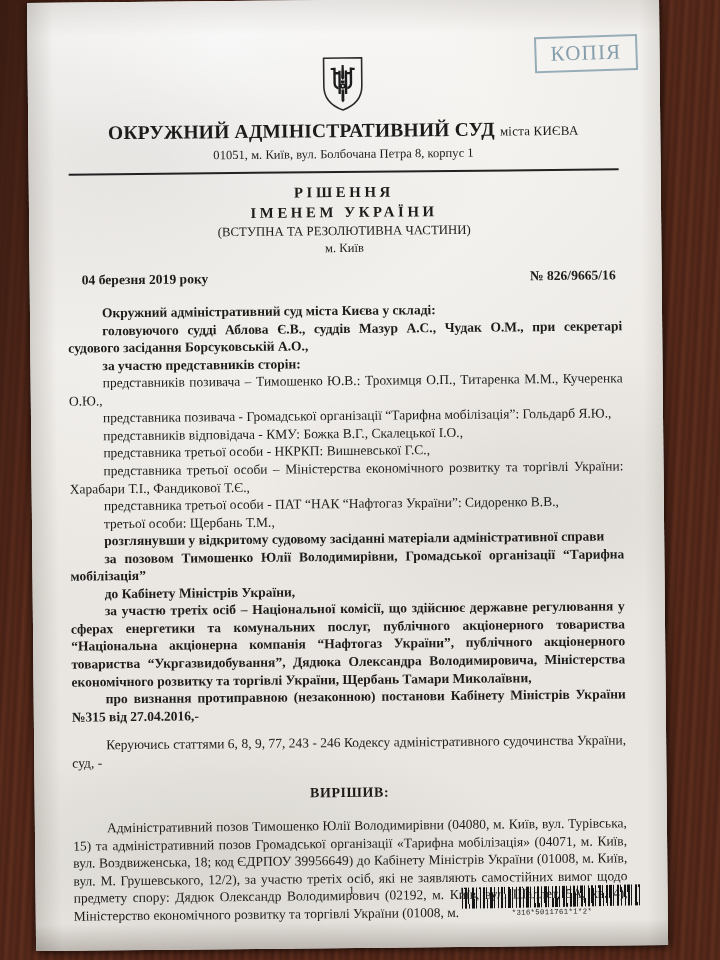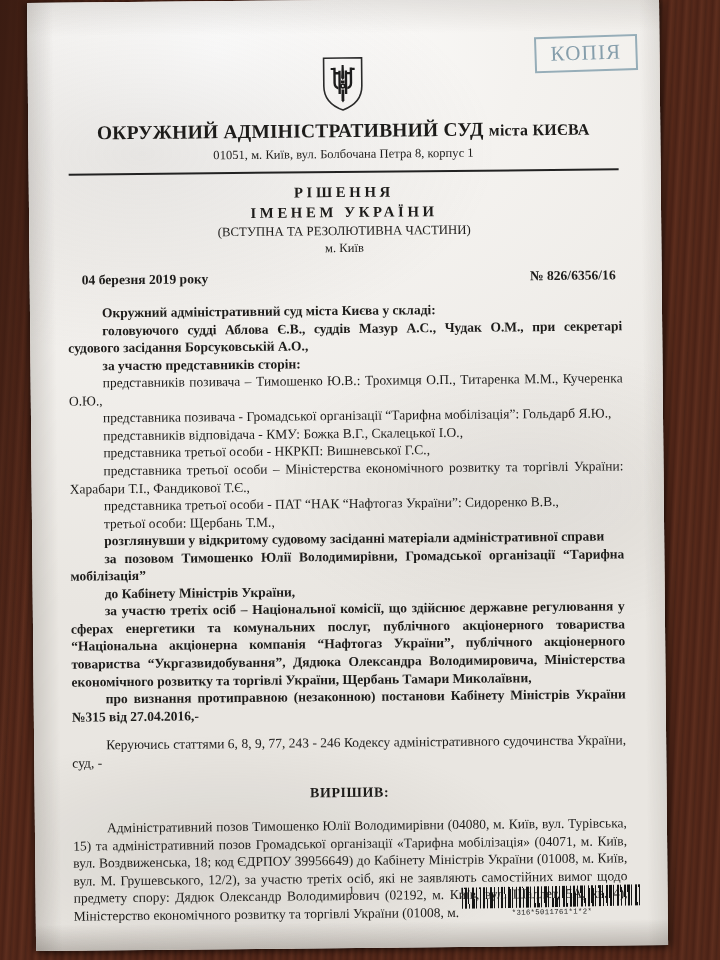--- a/index.html
+++ b/index.html
@@ -98,22 +98,22 @@
   
   .court-name {
     text-align: center;
     font-weight: bold;
     font-size: 19.5px;
     letter-spacing: .2px;
     margin-top: 8px;
     white-space: nowrap;
   }
   .court-name .small {
-    font-size: 16px;
-    font-weight: bold;
+    font-size: 13px;
+    font-weight: normal;
   }
   .court-addr {
     text-align: center;
     font-size: 12.6px;
     margin-top: 5px;
   }
   .rule {
     height: 0;
     border-top: 2.1px solid #222;
     margin: 9px 2px 10px;
@@ -252,21 +252,21 @@
 
       <div class="rule"></div>
 
       <div class="doc-type">РІШЕННЯ</div>
       <div class="doc-type">ІМЕНЕМ УКРАЇНИ</div>
       <div class="doc-sub">(ВСТУПНА ТА РЕЗОЛЮТИВНА ЧАСТИНИ)</div>
       <div class="doc-city">м. Київ</div>
 
       <div class="meta-row">
         <span>04 березня 2019 року</span>
-        <span>№ 826/6356/16</span>
+        <span>№ 826/9665/16</span>
       </div>
 
       <div class="body">
         <p class="b">Окружний адміністративний суд міста Києва у складі:</p>
         <p class="b">головуючого судді Аблова Є.В., суддів Мазур А.С., Чудак О.М., при секретарі судового засідання Борсуковській А.О.,</p>
         <p class="b">за участю представників сторін:</p>
         <p>представників позивача – Тимошенко Ю.В.: Трохимця О.П., Титаренка М.М., Кучеренка О.Ю.,</p>
         <p>представника позивача - Громадської організації “Тарифна мобілізація”: Гольдарб Я.Ю.,</p>
         <p>представників відповідача - КМУ: Божка В.Г., Скалецької І.О.,</p>
         <p>представника третьої особи - НКРКП: Вишневської Г.С.,</p>

